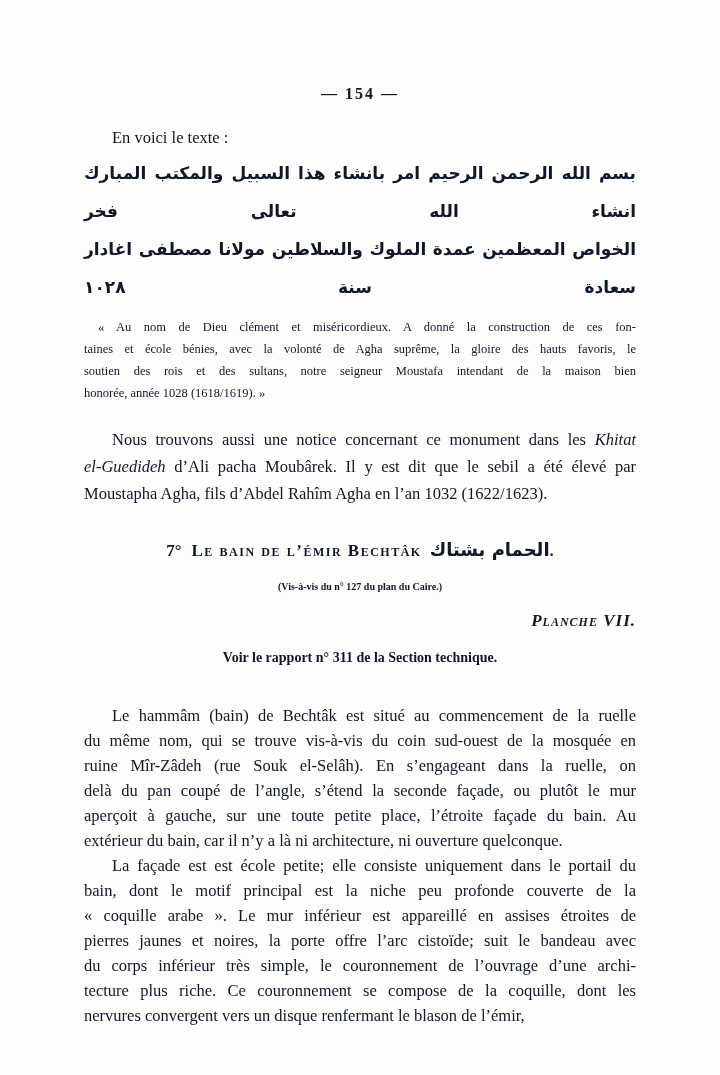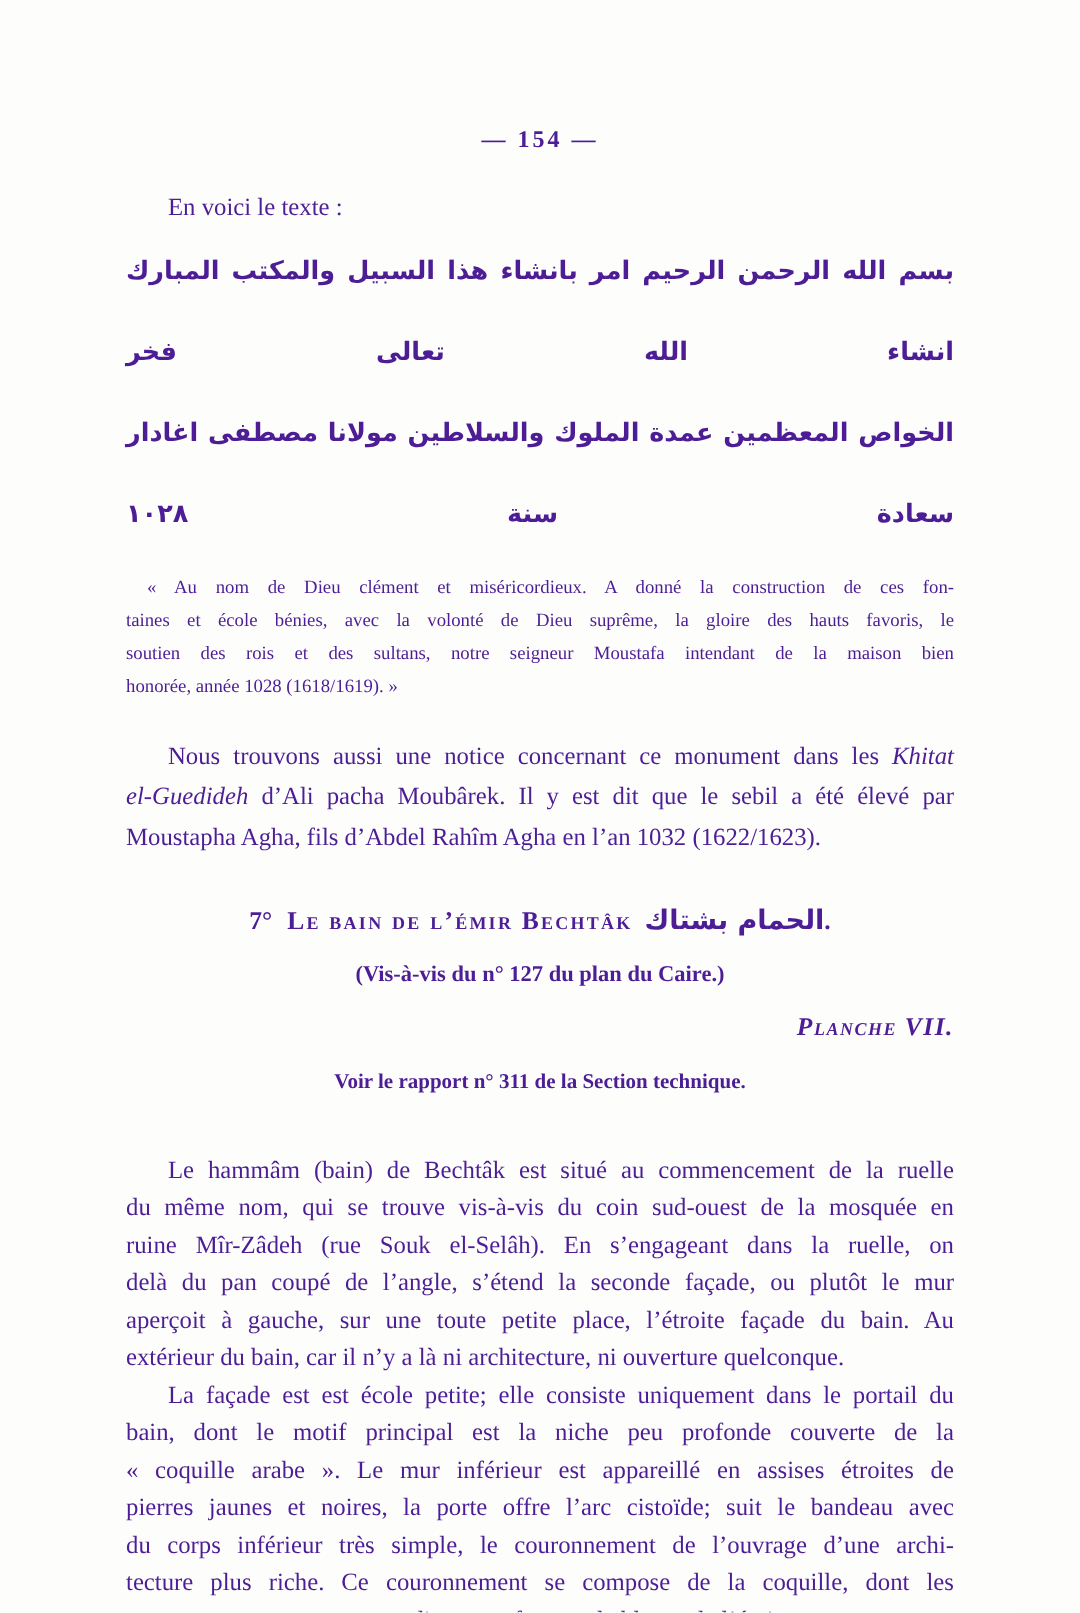--- a/index.html
+++ b/index.html
@@ -6,21 +6,21 @@
     margin: 0;
     padding: 0;
     background: #ffffff;
   }
   .page {
     position: relative;
     width: 720px;
     height: 1075px;
     box-sizing: border-box;
     background: #fdfdfb;
-    color: #4c1d95;
+    color: #0f172a;
     font-family: "Liberation Serif", serif;
     padding: 84px 84px 0 84px;
     overflow: hidden;
   }
   .page-number {
     text-align: center;
     font-size: 16px;
     font-weight: bold;
     letter-spacing: 2px;
     line-height: 20px;
@@ -33,21 +33,21 @@
     margin: 0 0 6px 0;
   }
   .arabic {
     direction: rtl;
     font-family: "DejaVu Sans", sans-serif;
     font-weight: bold;
     font-size: 17px;
     margin: 4px 0 10px 0;
   }
   .arabic .line {
-    line-height: 54px;
+    line-height: 38px;
     text-align: justify;
     text-align-last: justify;
   }
   .quote {
     font-size: 12.5px;
     margin-bottom: 22px;
   }
   .quote .line {
     line-height: 22px;
     text-align: justify;
@@ -88,21 +88,21 @@
     font-family: "DejaVu Sans", sans-serif;
     font-weight: bold;
     font-size: 18px;
     direction: rtl;
     unicode-bidi: isolate;
     margin-left: 8px;
   }
   .h-dot { font-size: 17px; font-weight: bold; }
   .subnote {
     text-align: center;
-    font-size: 15px;
+    font-size: 10px;
     font-weight: bold;
     line-height: 17px;
     margin-bottom: 14px;
   }
   .planche {
     text-align: right;
     font-style: italic;
     font-weight: bold;
     font-variant: small-caps;
     font-size: 17px;
@@ -138,21 +138,21 @@
 
   <p class="intro">En voici le texte :</p>
 
   <div class="arabic">
       <div class="line">بسم الله الرحمن الرحيم امر بانشاء هذا السبيل والمكتب المبارك انشاء الله تعالى فخر</div>
       <div class="line">الخواص المعظمين عمدة الملوك والسلاطين مولانا مصطفى اغادار سعادة سنة ١٠٢٨</div>
     </div>
 
   <div class="quote">
       <div class="line">« Au nom de Dieu clément et miséricordieux. A donné la construction de ces fon-</div>
-      <div class="line">taines et école bénies, avec la volonté de Dieu suprême, la gloire des hauts favoris, le</div>
+      <div class="line">taines et école bénies, avec la volonté de Agha suprême, la gloire des hauts favoris, le</div>
       <div class="line">soutien des rois et des sultans, notre seigneur Moustafa intendant de la maison bien</div>
       <div class="line">honorée, année 1028 (1618/1619). »</div>
     </div>
 
   <div class="notice">
     <div class="jline first"><span>Nous trouvons aussi une notice concernant ce monument dans les </span><span class="it">Khitat</span></div>
     <div class="jline"><span class="it">el-Guedideh</span><span> d’Ali pacha Moubârek. Il y est dit que le sebil a été élevé par</span></div>
     <div class="jline last">Moustapha Agha, fils d’Abdel Rahîm Agha en l’an 1032 (1622/1623).</div>
   </div>
 

